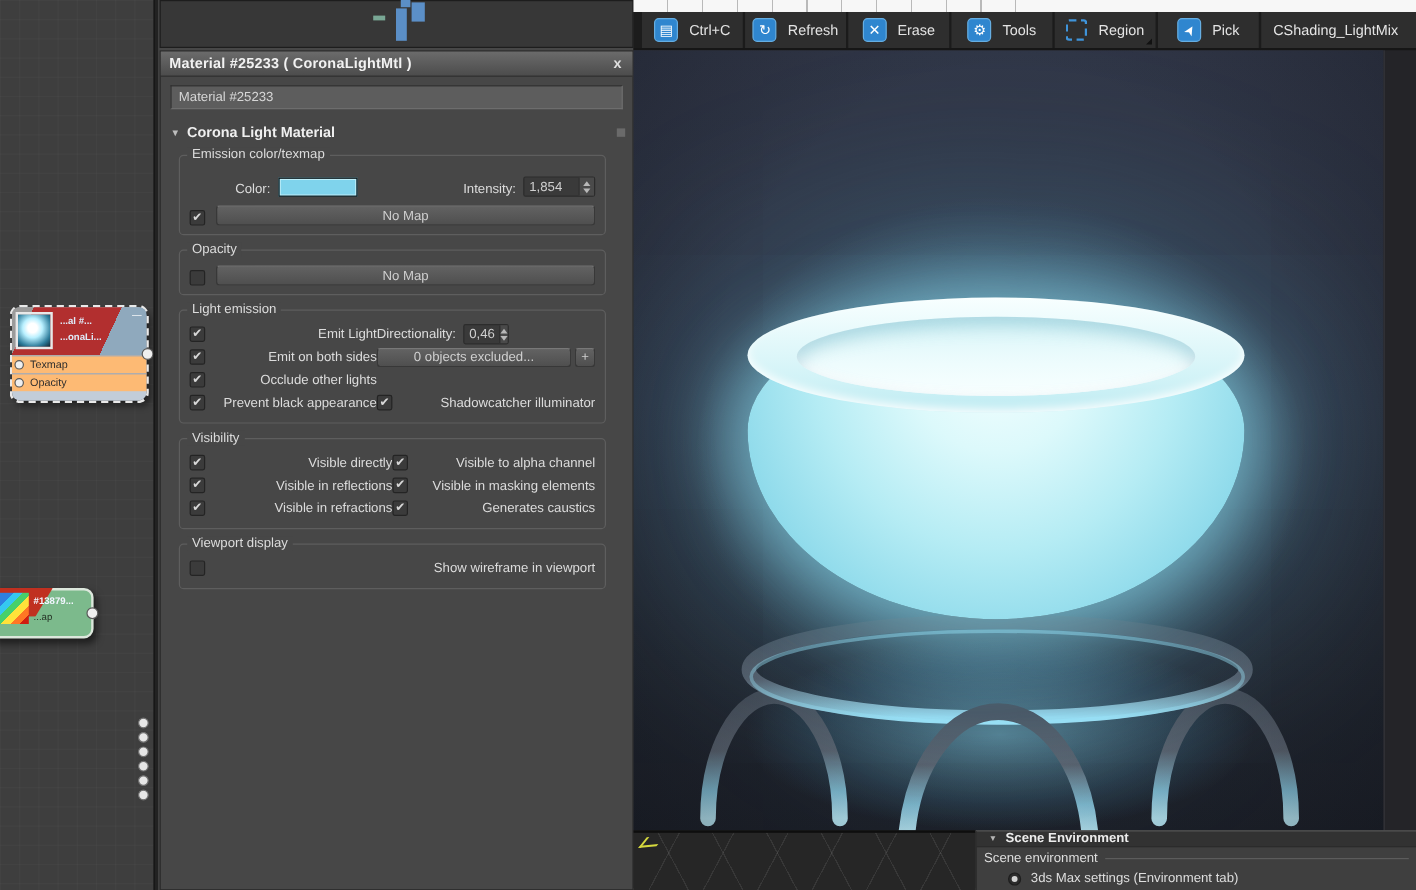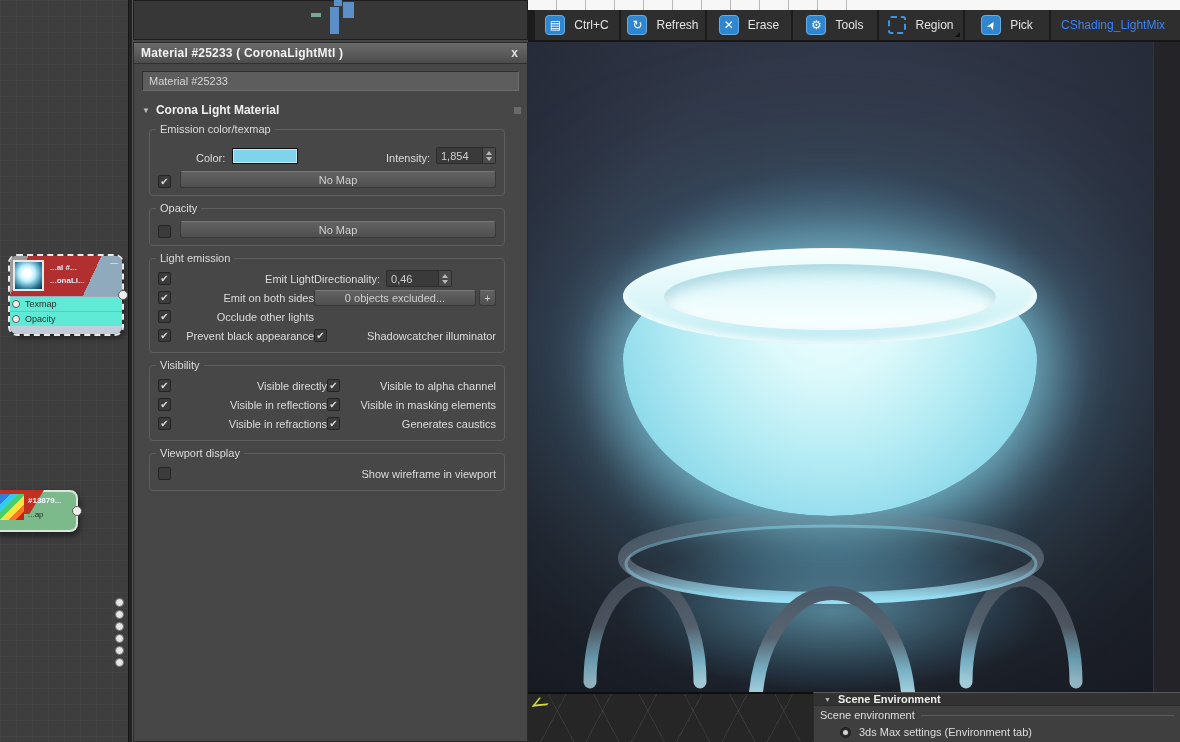--- a/index.html
+++ b/index.html
@@ -19,21 +19,21 @@
     border-radius:7px; outline:2px dashed #e9e9e9; background:#c2cdd9;
     box-shadow:3px 4px 6px rgba(0,0,0,.45); }
   .mtl-node .hdr { position:relative; height:40px; border-radius:6px 6px 0 0; overflow:hidden;
     background:linear-gradient(115deg,#9a9a9a 0 14%, #b22f2f 14% 70%, #8fa9bd 70%); }
   .mtl-node .thumb { position:absolute; left:3px; top:4px; width:31px; height:31px; border:2px solid #e8e8e8;
     background:radial-gradient(circle at 45% 42%, #ffffff 0 18%, #b9f0ff 38%, #2e7d9c 72%, #0d2330 100%); }
   .mtl-node .t1, .mtl-node .t2 { position:absolute; left:40px; color:#dfe9f7; font-size:8px; font-weight:bold; white-space:nowrap; }
   .mtl-node .t1 { top:7px; } .mtl-node .t2 { top:20px; }
   .mtl-node .mini { position:absolute; right:4px; top:2px; color:#fff; font-size:8px; }
   .slot-row { position:relative; height:15px; border-top:1px solid #9daab8; font-size:9px; color:#2e2e2e;
-    padding-left:15px; line-height:15px; background:#5eead4; }
+    padding-left:15px; line-height:15px; background:#fdba74; }
   .slot-row .sock { position:absolute; left:2px; top:3px; width:8px; height:8px; border-radius:50%;
     background:#efefef; border:1px solid #5a5a5a; }
   .mtl-node .out-sock { position:absolute; right:-6px; top:34px; width:10px; height:10px; border-radius:50%;
     background:#efefef; border:1px solid #5a5a5a; }
 
   .map-node { position:absolute; left:-10px; top:490px; width:88px; height:42px; border-radius:8px;
     background:#7cba8c; border:2px solid #dce7dc; box-shadow:2px 4px 6px rgba(0,0,0,.5); }
   .map-node .wedge { position:absolute; left:0; top:-2px; width:52px; height:24px;
     background:#c03020; clip-path:polygon(0 0, 100% 0, 72% 100%, 0 100%); border-radius:6px 0 0 0; }
   .map-node .rainbow { position:absolute; left:8px; top:2px; width:24px; height:26px;
@@ -121,21 +121,21 @@
   .tb-btn { display:flex; align-items:center; justify-content:center; gap:9px; width:86px;
     border-right:2px solid #1b1b1b; background:#2e2e2e; position:relative; }
   .tb-btn .lab { color:#e3e3e3; font-size:12px; }
   .tb-ico { width:20px; height:20px; border-radius:4px; background:#2f86cf; border:1px solid #66aee2;
     color:#fff; font-size:12px; display:flex; align-items:center; justify-content:center; flex:none; }
   .tb-ico.region { background:transparent; border:2px dashed #3f94da; border-radius:3px; width:18px; height:18px; }
   .tb-ico.pick span { display:inline-block; transform:rotate(-60deg); font-size:11px; }
   .tb-btn.has-flyout::after { content:""; position:absolute; right:3px; bottom:3px; width:0; height:0;
     border-left:5px solid transparent; border-bottom:5px solid #111; }
   .tb-channel { flex:1; display:flex; align-items:center; background:#2e2e2e; padding-left:10px; }
-  .tb-channel .lab { color:#3b82f6; font-size:12px; white-space:nowrap; }
+  .tb-channel .lab { color:#e5e5e5; font-size:12px; white-space:nowrap; }
 
   .render-view { position:absolute; left:0; top:42px; width:625px; height:650px; overflow:hidden;
     background:linear-gradient(#313748 0%, #2b3140 45%, #232832 78%, #1e222b 100%); }
   .glow-halo { position:absolute; left:-20px; top:60px; width:650px; height:560px;
     background:radial-gradient(closest-side, rgba(165,238,250,.40), rgba(120,210,240,.16) 55%, transparent 78%); }
   .floor-glow { position:absolute; left:40px; top:470px; width:530px; height:200px;
     background:radial-gradient(closest-side, rgba(140,225,250,.45), rgba(90,180,225,.15) 58%, transparent 80%); }
   .bowl-body { position:absolute; left:95px; top:212px; width:414px; height:262px;
     background:radial-gradient(ellipse at 50% 16%, #f6ffff 0%, #dcf9fb 26%, #b5ecf4 52%, #8cd9ea 78%, #74c7e0 100%);
     border-radius:50% / 40% 40% 60% 60%;
@@ -268,21 +268,21 @@
 
       <div class="group">
         <div class="group-label">Light emission</div>
         <div class="le-grid">
           <label class="cb-row">
             <span class="cb checked"></span>
             <span class="cb-label">Emit Light</span>
           </label>
           <span class="le-right">
             <span class="lbl">Directionality:</span>
-            <span class="spinner" style="width:66px;">
+            <span class="spinner" style="width:38px;">
               <span class="val">0,46</span>
               <span class="arrows">
                   <i class="up"></i>
                   <i class="dn"></i>
                 </span>
             </span>
           </span>
 
           <label class="cb-row">
             <span class="cb checked"></span>

